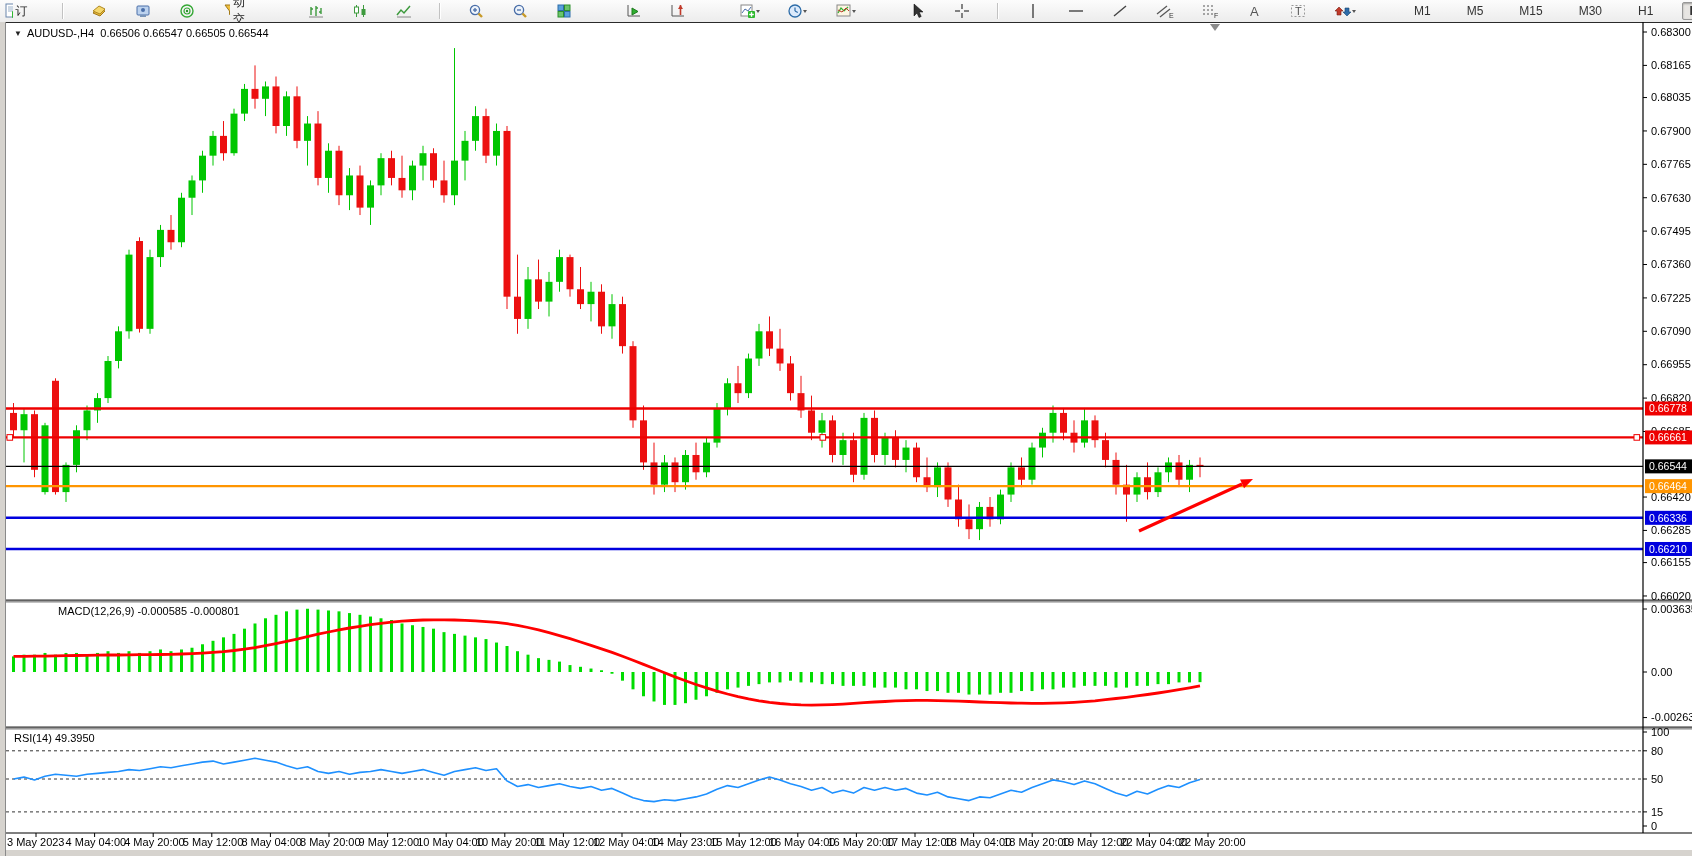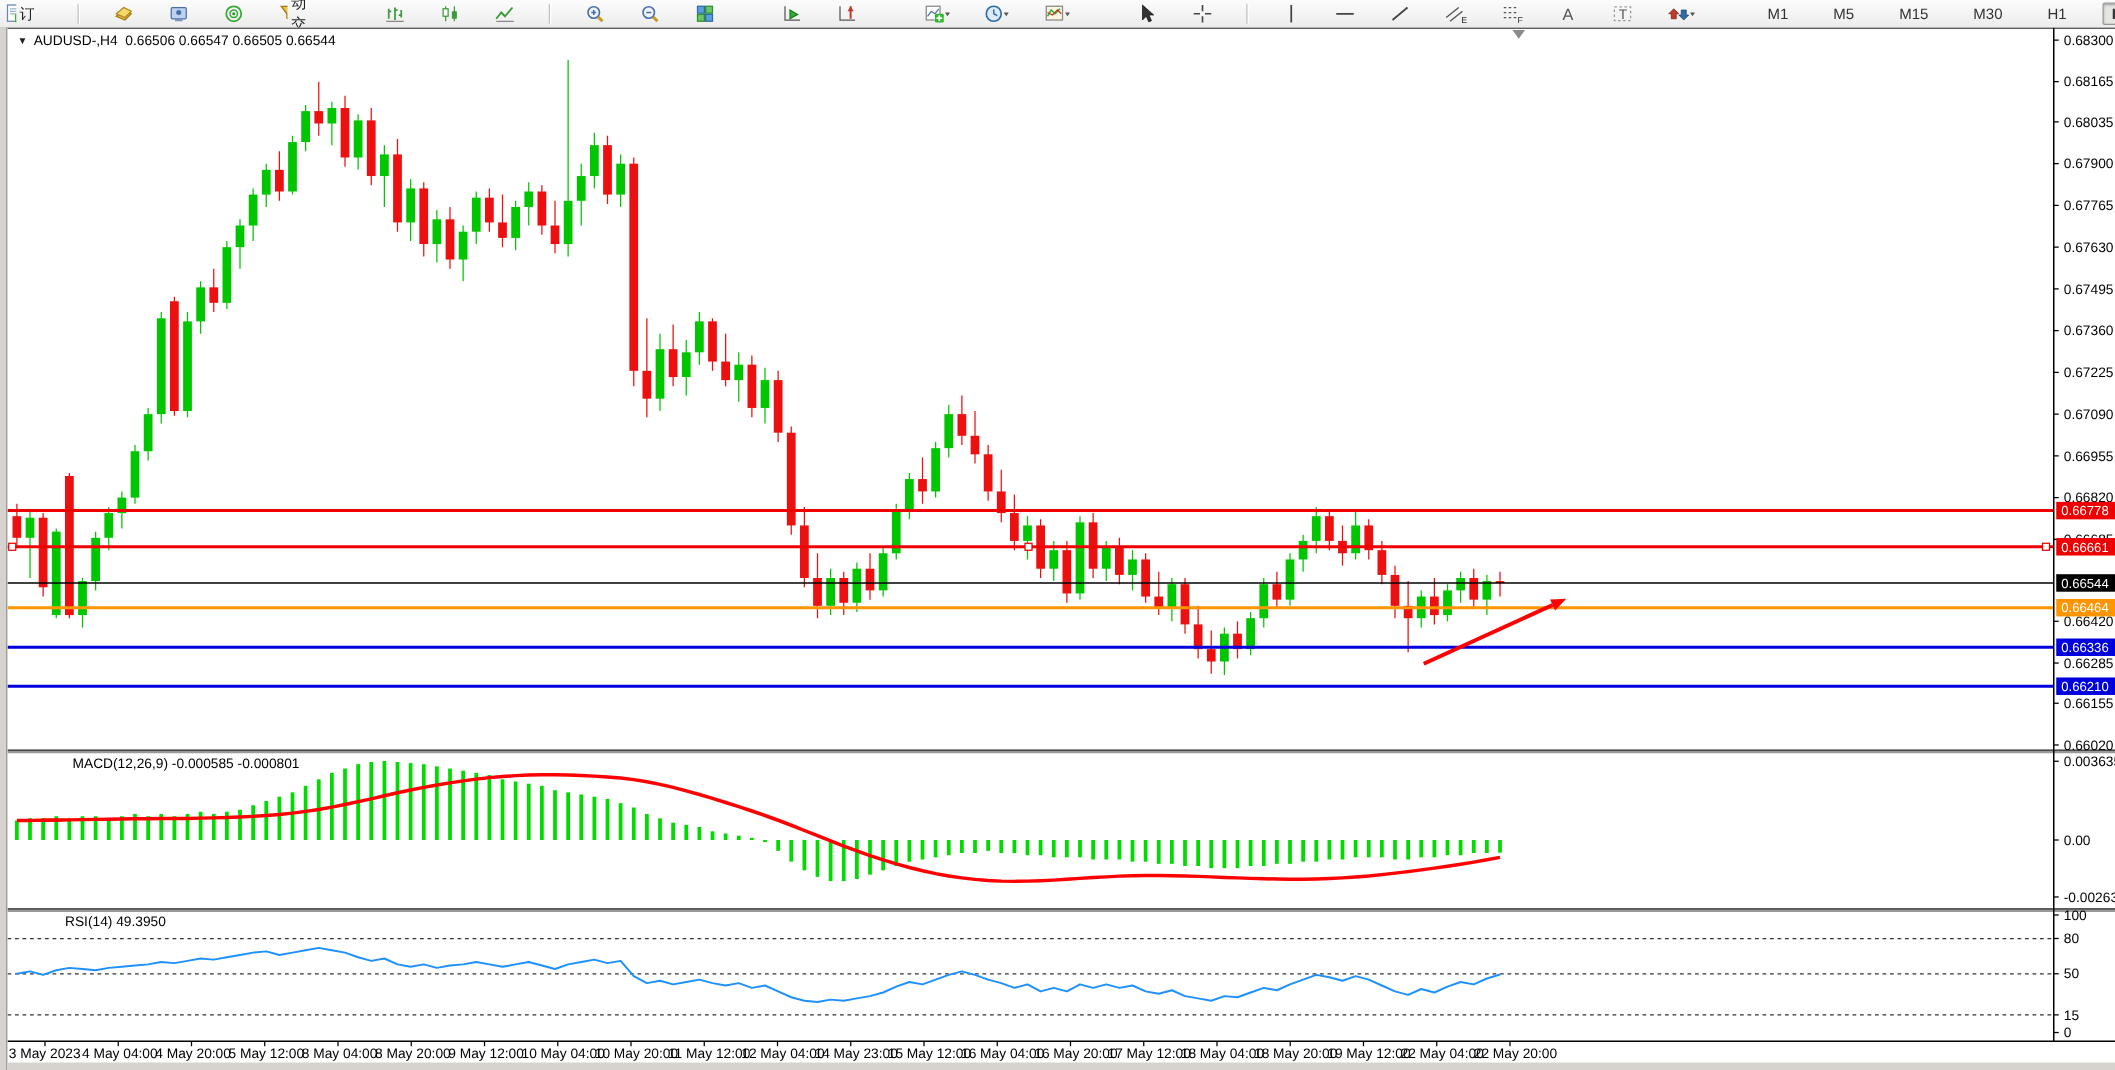--- a/index.html
+++ b/index.html
@@ -748,14 +748,14 @@
       </g>
       <g>
         <line x1="1133" y1="509" x2="1236.0821714204828" y2="461.980062159078" stroke="#FF0000" stroke-width="3.2"></line>
         <polygon points="1247,457 1238.0741962841141,466.34719359088484 1234.0901465568516,457.61293072727113" fill="#FF0000"></polygon>
       </g>
     </svg>
   <div class="overlay" style="left:8px;top:5px;">
     <span class="tri">▼</span><span>AUDUSD-,H4</span>&nbsp;&nbsp;<span>0.66506 0.66547 0.66505 0.66544</span>
   </div>
   <div class="overlay" style="left:12px;top:583px;margin-left:40px;">MACD(12,26,9) -0.000585 -0.000801</div>
-  <div class="overlay" style="left:8px;top:710px;margin-left:38px;">RSI(14) 49.3950</div>
+  <div class="overlay" style="left:8px;top:710px;">RSI(14) 49.3950</div>
 </div>
 
 </body></html>

